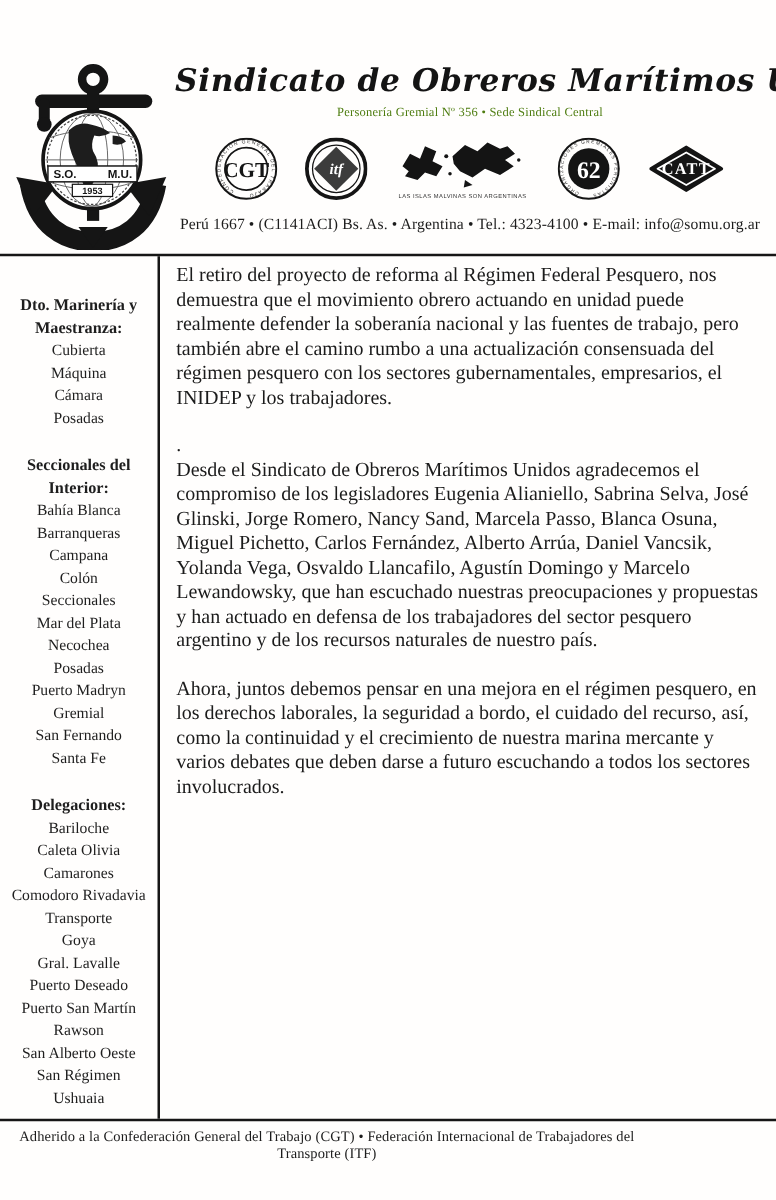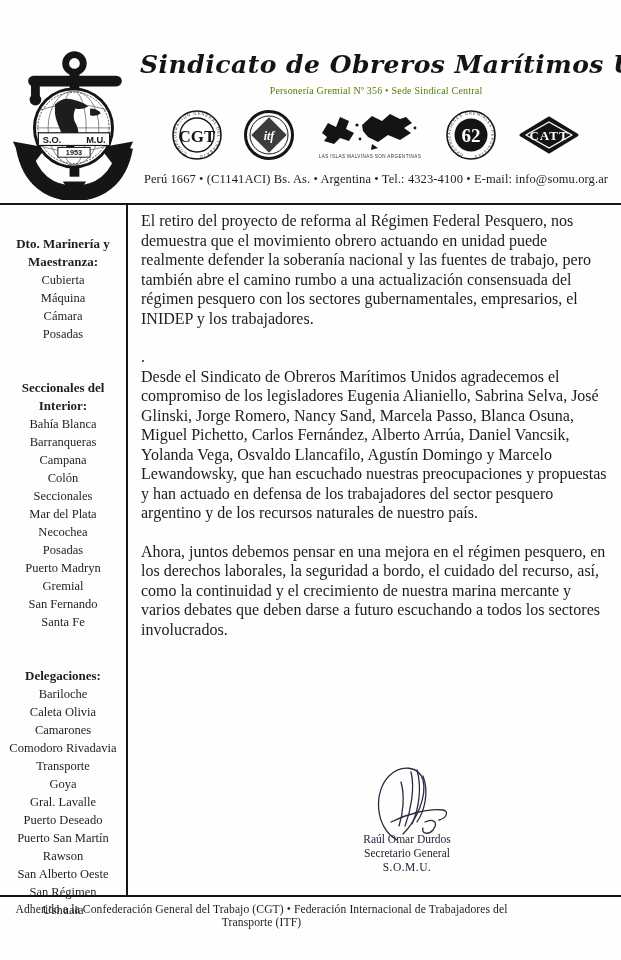--- a/index.html
+++ b/index.html
@@ -23,21 +23,21 @@
   .malvinas-wrap { display:flex; flex-direction:column; align-items:center; }
   .malvinas-caption { font-size:4.6px; letter-spacing:.4px; color:#333; font-family:"Liberation Sans", sans-serif; margin-top:1px; }
   .address-line { margin-top:8px; font-size:12.5px; color:#1c1c1c; letter-spacing:.1px; white-space:nowrap; }
 
   
   .sidebar {
     position:absolute; top:205px; left:0; width:128px; height:690px;
     border-right:2px solid #161616; box-sizing:border-box;
     padding-top:30px; text-align:center; font-size:12.5px; line-height:18px; color:#1e1e1e;
   }
-  .sb-heading { font-weight:bold; font-size:13px; margin-top:36px; }
+  .sb-heading { font-weight:bold; font-size:13px; margin-top:20px; }
   .sb-heading:first-child { margin-top:0; }
   .sb-item { white-space:nowrap; }
 
   
   .main { position:absolute; left:141px; top:211px; width:470px; }
   .main p { margin:0 0 19px; font-size:16px; line-height:19.5px; color:#1b1b1b; }
   .main p.dot-line { margin:0; }
 
   
   .signature { position:absolute; left:322px; top:762px; width:170px; text-align:center; color:#23233a; }
@@ -189,33 +189,17 @@
 
   <div class="main">
     <div>
         <p>El retiro del proyecto de reforma al Régimen Federal Pesquero, nos demuestra que el movimiento obrero actuando en unidad puede realmente defender la soberanía nacional y las fuentes de trabajo, pero también abre el camino rumbo a una actualización consensuada del régimen pesquero con los sectores gubernamentales, empresarios, el INIDEP y los trabajadores.</p>
         <p class="dot-line">.</p>
         <p>Desde el Sindicato de Obreros Marítimos Unidos agradecemos el compromiso de los legisladores Eugenia Alianiello, Sabrina Selva, José Glinski, Jorge Romero, Nancy Sand, Marcela Passo, Blanca Osuna, Miguel Pichetto, Carlos Fernández, Alberto Arrúa, Daniel Vancsik, Yolanda Vega, Osvaldo Llancafilo, Agustín Domingo y Marcelo Lewandowsky, que han escuchado nuestras preocupaciones y propuestas y han actuado en defensa de los trabajadores del sector pesquero argentino y de los recursos naturales de nuestro país.</p>
         <p>Ahora, juntos debemos pensar en una mejora en el régimen pesquero, en los derechos laborales, la seguridad a bordo, el cuidado del recurso, así, como la continuidad y el crecimiento de nuestra marina mercante y varios debates que deben darse a futuro escuchando a todos los sectores involucrados.</p>
       </div>
   </div>
 
-  <div class="signature">
-    <svg class="sig-scribble" width="92" height="92" viewBox="0 0 92 92" aria-hidden="true">
-      <g fill="none" stroke="#2a2a44" stroke-width="1.3" stroke-linecap="round">
-        <path d="M30,78 C8,66 6,30 22,14 C34,2 52,4 56,18 C60,34 50,58 36,72"></path>
-        <path d="M44,10 C48,26 44,48 38,64"></path>
-        <path d="M50,8 C55,26 52,46 45,62"></path>
-        <path d="M56,14 C62,30 58,48 50,60"></path>
-        <path d="M34,20 C38,34 36,52 32,64"></path>
-        <path d="M24,60 C40,52 62,46 76,48 C82,49 80,56 72,58"></path>
-        <path d="M58,60 c8,-4 14,0 8,8 c-4,5 -12,4 -10,-2"></path>
-      </g>
-    </svg>
-    <div class="sig-name">Raúl Omar Durdos</div>
-    <div class="sig-role">Secretario General</div>
-    <div class="sig-org">S.O.M.U.</div>
-  </div>
 
   <div class="footer-rule"></div>
   <div class="footer-text">Adherido a la Confederación General del Trabajo (CGT)  •  Federación Internacional de Trabajadores del Transporte (ITF)</div>
 
 </div>
 
 </body></html>

